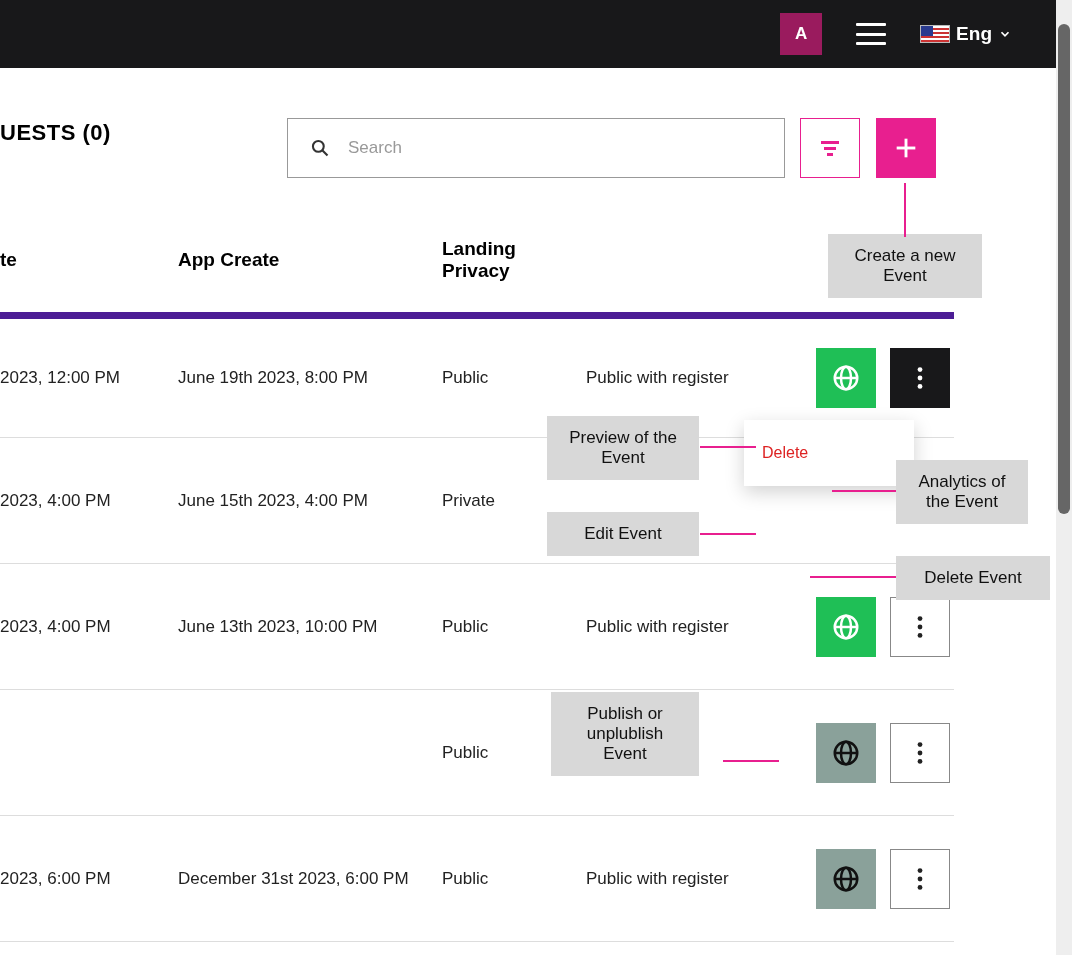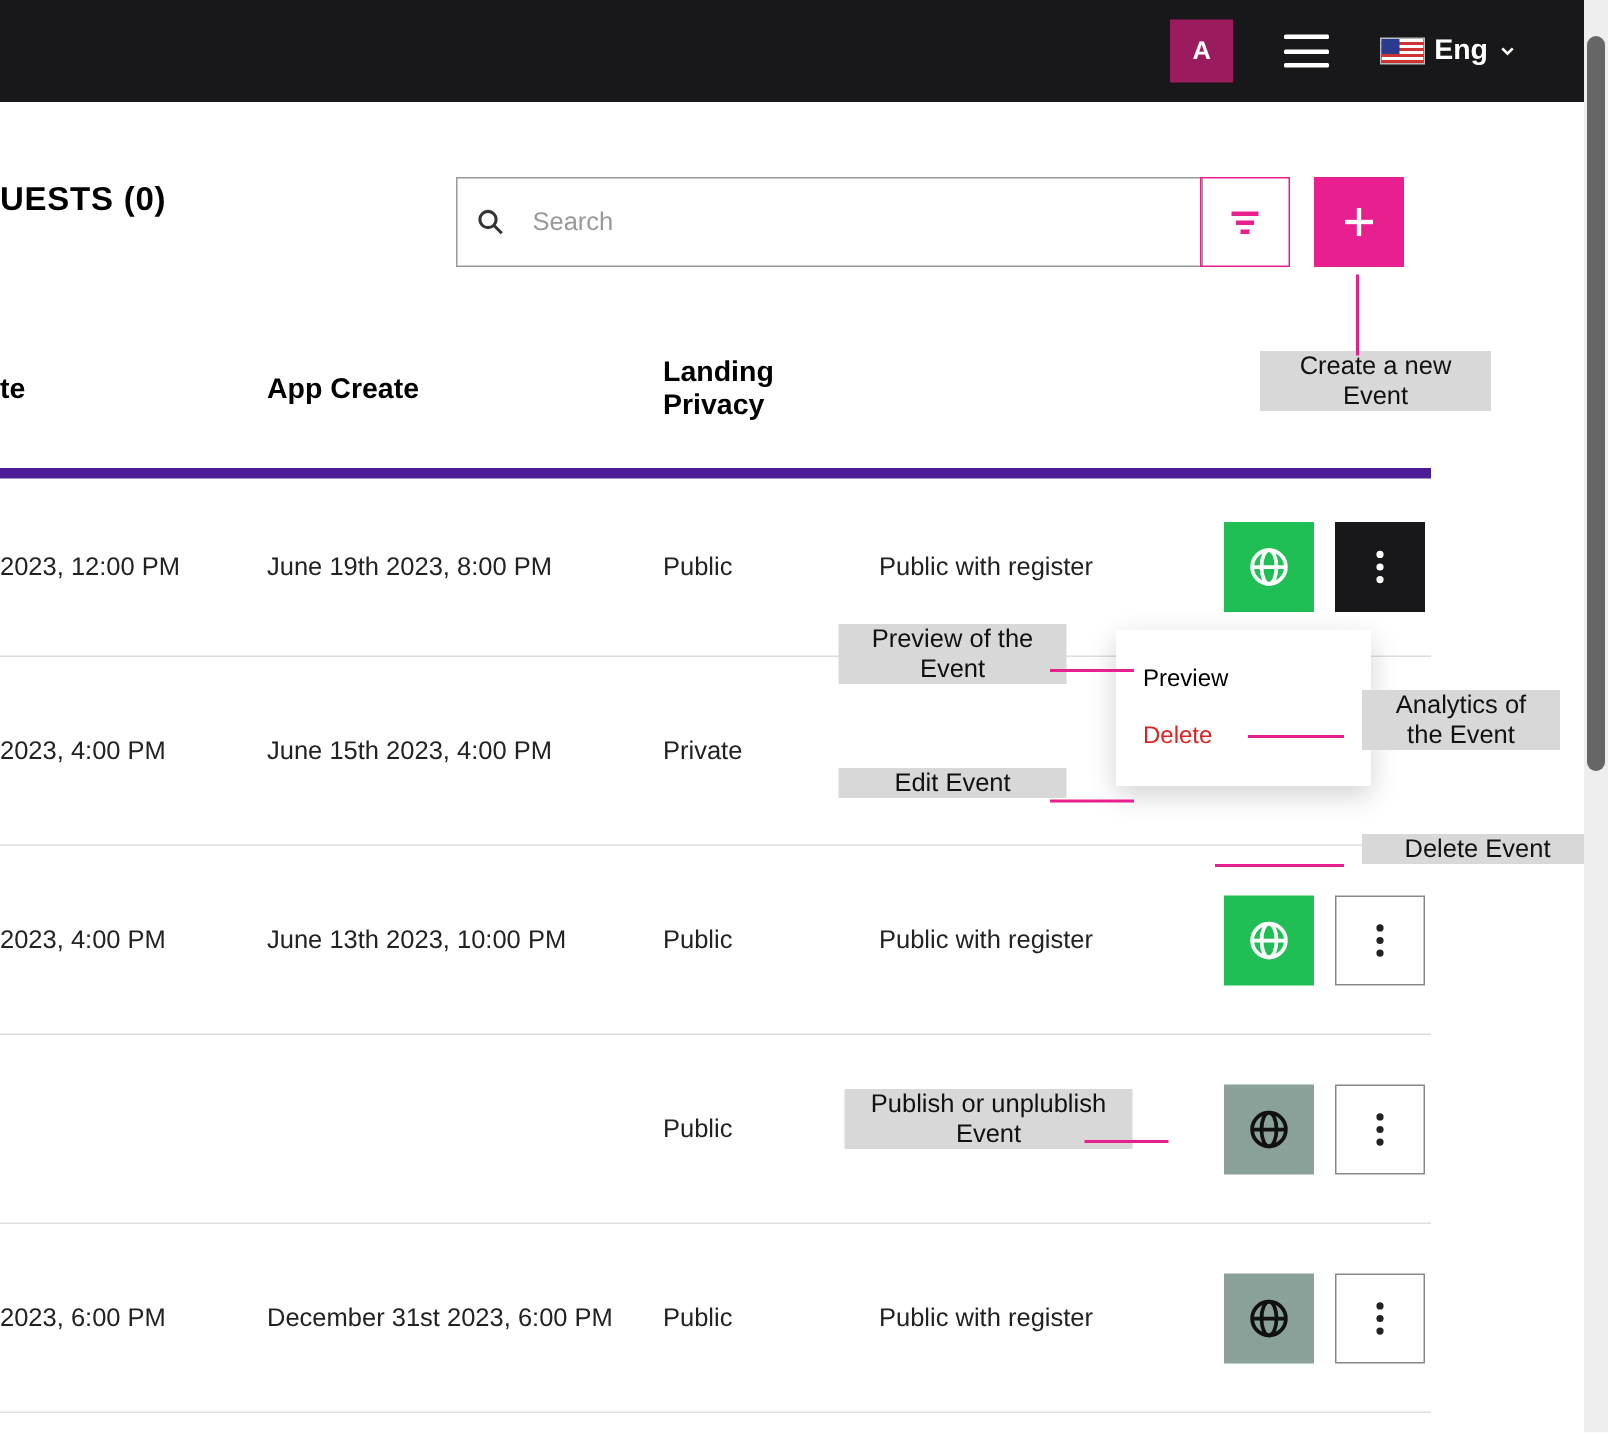--- a/index.html
+++ b/index.html
@@ -9,21 +9,21 @@
   .topbar { height: 68px; background: #18181a; display: flex; align-items: center; justify-content: flex-end; padding-right: 60px; gap: 34px; }
   .avatar { width: 42px; height: 42px; background: #9a1b5e; color: #fff; display: flex; align-items: center; justify-content: center; font-weight: 700; font-size: 17px; }
   .menu-icon { width: 30px; height: 22px; display: flex; flex-direction: column; justify-content: space-between; cursor: pointer; }
   .menu-icon span { height: 3px; background: #fff; width: 100%; border-radius: 1px; }
   .lang { display: flex; align-items: center; gap: 6px; color: #fff; font-weight: 700; font-size: 19px; cursor: pointer; }
   .flag { width: 30px; height: 18px; display: inline-block; position: relative; overflow: hidden; border: 1px solid #bbb; }
   .flag::before { content:""; position:absolute; inset:0; background: repeating-linear-gradient(#fff 0 2px,#c33 2px 4px); }
   .flag::after { content:""; position:absolute; top:0; left:0; width:12px; height:10px; background:#2a3b8f; }
   .chev { width: 14px; height: 14px; }
   .tab-frag { position:absolute; left:0; top:120px; font-weight:800; font-size:22px; letter-spacing:.5px; }
-  .search-box { position:absolute; left:287px; top:118px; width:498px; height:60px; border:1px solid #999; display:flex; align-items:center; padding:0 12px; gap:18px; color:#777;margin-left:17px; }
+  .search-box { position:absolute; left:287px; top:118px; width:498px; height:60px; border:1px solid #999; display:flex; align-items:center; padding:0 22px; gap:18px; color:#777; }
   .search-box input { border:none; outline:none; flex:1; font-size:17px; color:#444; }
   .search-box input::placeholder { color:#999; }
   .filter-btn { position:absolute; left:800px; top:118px; width:60px; height:60px; border:1px solid #e81f8f; display:flex; align-items:center; justify-content:center; }
   .add-btn { position:absolute; left:876px; top:118px; width:60px; height:60px; background:#e81f8f; display:flex; align-items:center; justify-content:center; }
 
   
   .table-wrap { position:absolute; top:228px; left:0; right:118px; }
   .thead, .trow { display:grid; grid-template-columns: 178px 264px 144px 194px 170px; align-items:center; }
   .thead { font-weight:800; font-size:19px; padding:10px 0 30px 0; }
   .trow { border-bottom:1px solid #ddd; min-height:126px; font-size:17px; color:#222; }
@@ -34,27 +34,27 @@
   .globe-grey { background:#8aa19a; color:#111; }
   .more-btn { width:60px; height:60px; display:flex; align-items:center; justify-content:center; border:1px solid #888; background:#fff; }
   .more-dark { background:#18181a; border-color:#18181a; color:#fff; }
 
   
   .dropdown { position:absolute; left:744px; top:420px; width:170px; background:#fff; box-shadow:0 6px 18px rgba(0,0,0,.18); padding:14px 0; }
   .dropdown div { padding:10px 18px; font-size:16px; cursor:pointer; }
   .dropdown .del { color:#d22; }
 
   
-  .tip { position:absolute; background:#d8d8d8; padding:0 14px; font-size:17px; text-align:center; color:#111;margin-left:12px; }
+  .tip { position:absolute; background:#d8d8d8; padding:12px 14px; font-size:17px; text-align:center; color:#111; }
   .tip.create { left:828px; top:234px; width:154px; }
   .tip.preview { left:547px; top:416px; width:152px; }
   .tip.analytics { left:896px; top:460px; width:132px; }
   .tip.edit { left:547px; top:512px; width:152px; }
   .tip.delete { left:896px; top:556px; width:154px; }
-  .tip.publish { left:551px; top:726px; width:192px; }
+  .tip.publish { left:551px; top:692px; width:148px; }
 
   
   .vline-create { position:absolute; left:904px; top:183px; width:2px; height:54px; background:#e81f8f; }
   .hline { position:absolute; height:2px; background:#e81f8f; }
   .hline.hl-prev { left:700px; top:446px; width:56px; }
   .hline.hl-ana  { left:832px; top:490px; width:64px; }
   .hline.hl-edit { left:700px; top:533px; width:56px; }
   .hline.hl-del  { left:810px; top:576px; width:86px; }
   .hline.hl-pub  { left:723px; top:760px; width:56px; }
 
@@ -209,21 +209,20 @@
               <circle cx="2" cy="10" r="2"></circle>
               <circle cx="2" cy="17" r="2"></circle>
             </svg>
           </div>
         </div>
       </div>
     </div>
 </div>
 
 <div class="dropdown">
-  <div>Preview</div>
   <div class="del">Delete</div>
 </div>
 
 <div class="tip create">Create a new Event</div>
 <div class="tip preview">Preview of the Event</div>
 <div class="tip analytics">Analytics of the Event</div>
 <div class="tip edit">Edit Event</div>
 <div class="tip delete">Delete  Event</div>
 <div class="tip publish">Publish or unplublish Event</div>
 

